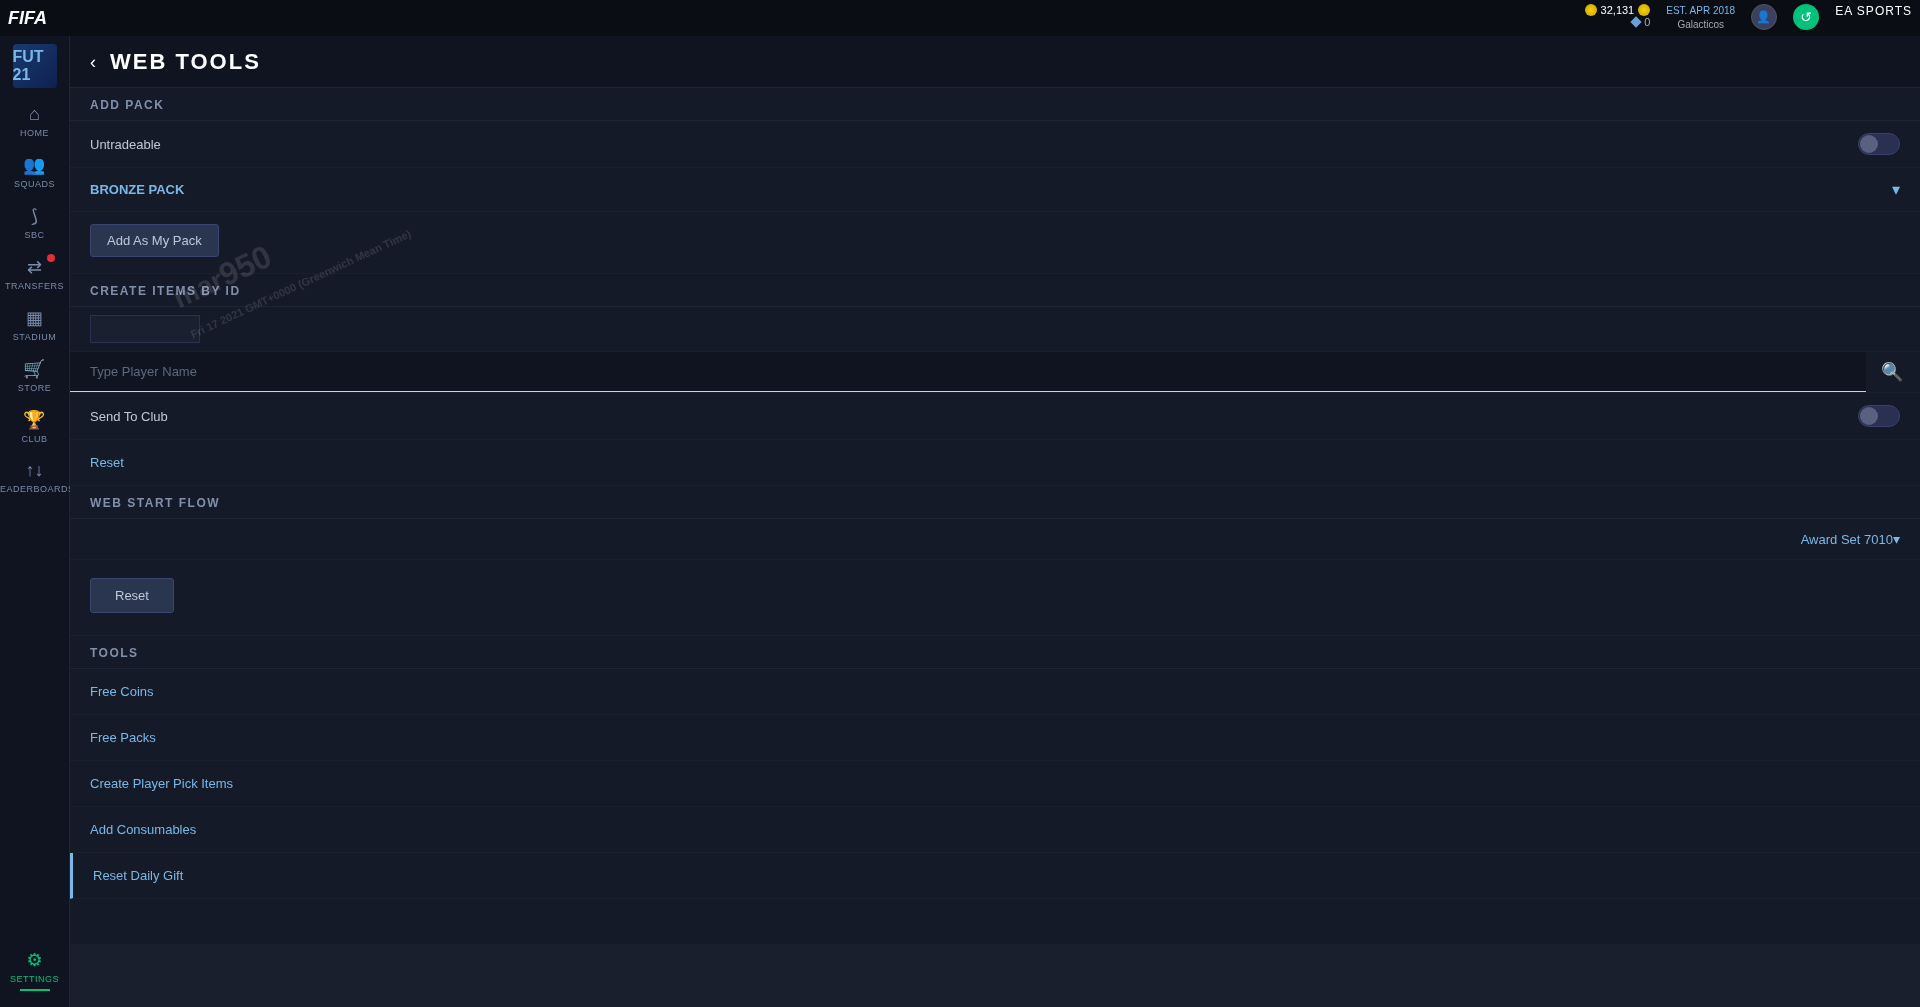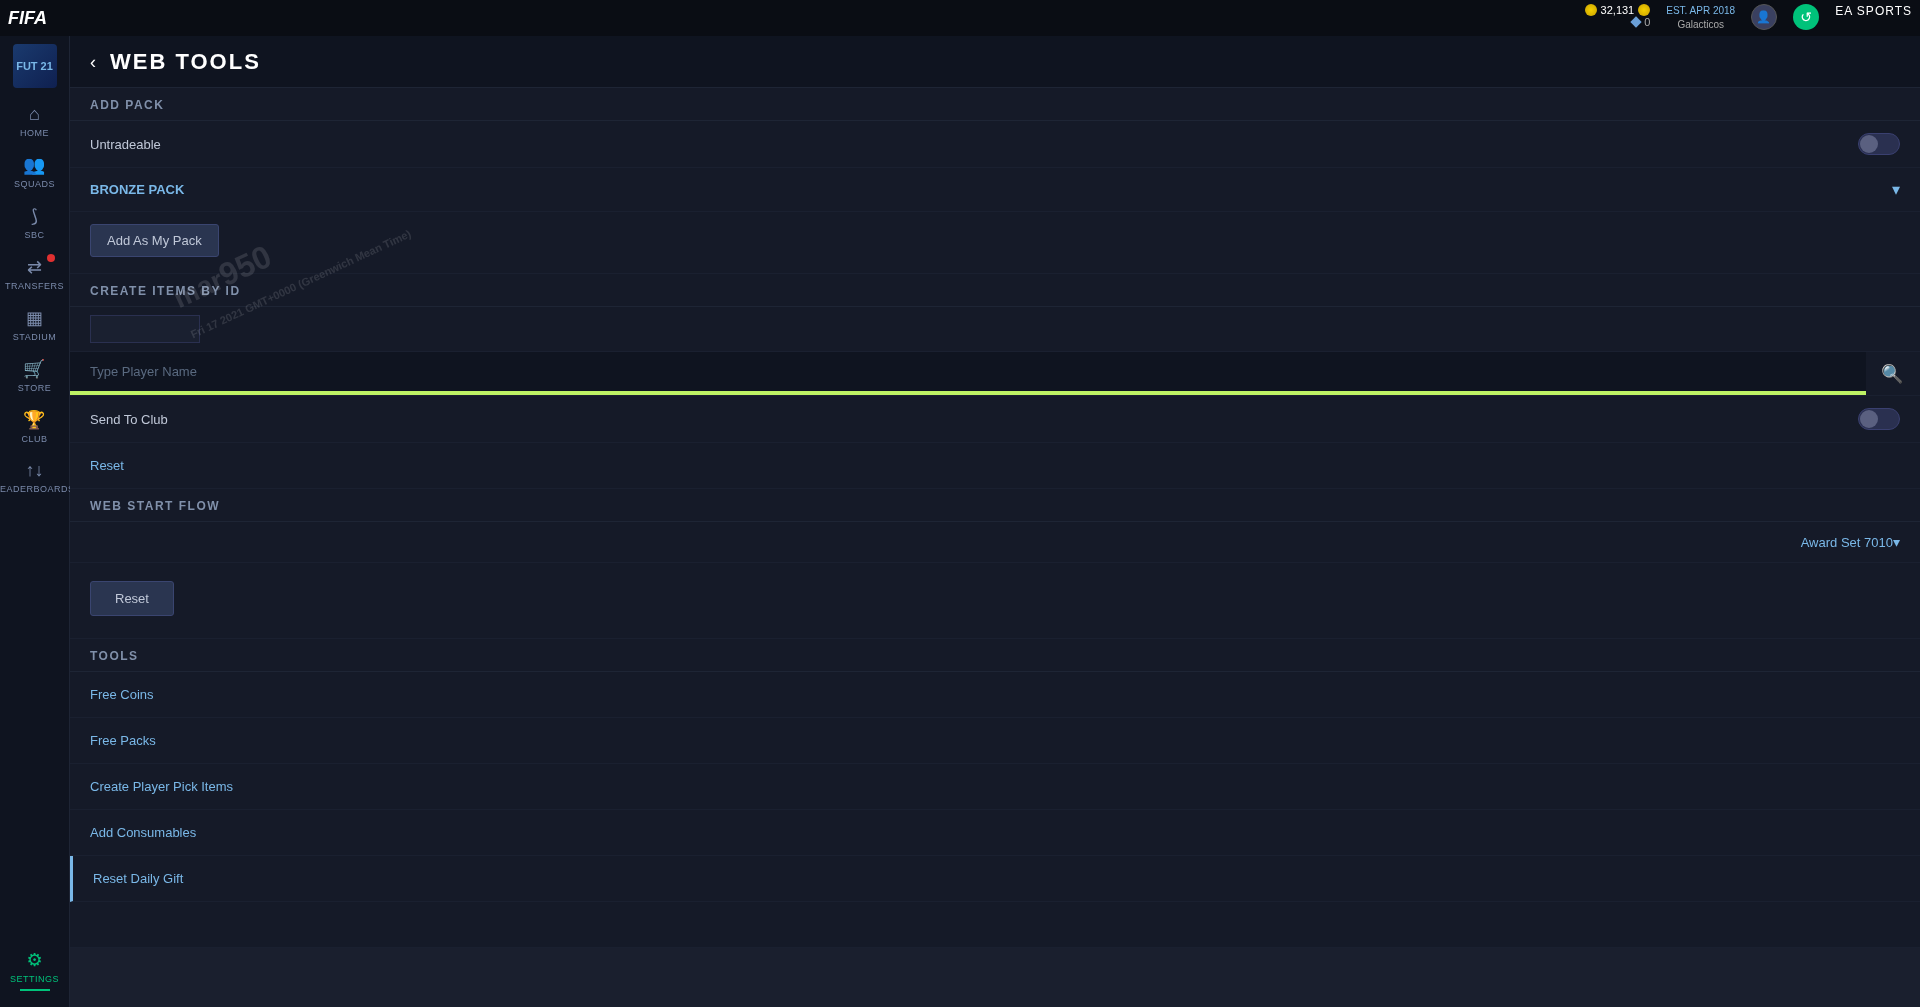--- a/index.html
+++ b/index.html
@@ -114,21 +114,21 @@
       flex-direction: column;
       align-items: center;
       padding: 8px 0;
       border-right: 1px solid #1e2535;
     }
     .fut-logo {
       width: 44px; height: 44px;
       background: linear-gradient(135deg, #1a3a6e, #0f2050);
       border-radius: 4px;
       display: flex; align-items: center; justify-content: center;
-      color: #7ab8e8; font-size: 11px; font-weight: bold;
+      color: #7ab8e8; font-size: 16px; font-weight: bold;
       margin-bottom: 8px;
     }
     .nav-item {
       display: flex;
       flex-direction: column;
       align-items: center;
       gap: 3px;
       padding: 8px 4px;
       width: 100%;
       cursor: pointer;
@@ -308,21 +308,21 @@
       display: flex;
       align-items: center;
       margin: 0 0;
       border-bottom: 1px solid #1a2030;
       background: #151a28;
     }
     .search-input {
       flex: 1;
       background: #0f1420;
       border: none;
-      border-bottom: 4px solid #bef264;
+      border-bottom: 1px solid #bef264;
       color: #c0c8d8;
       padding: 12px 20px;
       font-size: 13px;
       outline: none;
     }
     .search-input::placeholder { color: #5a6a80; }
     .search-btn {
       background: none;
       border: none;
       color: #7ab8e8;

